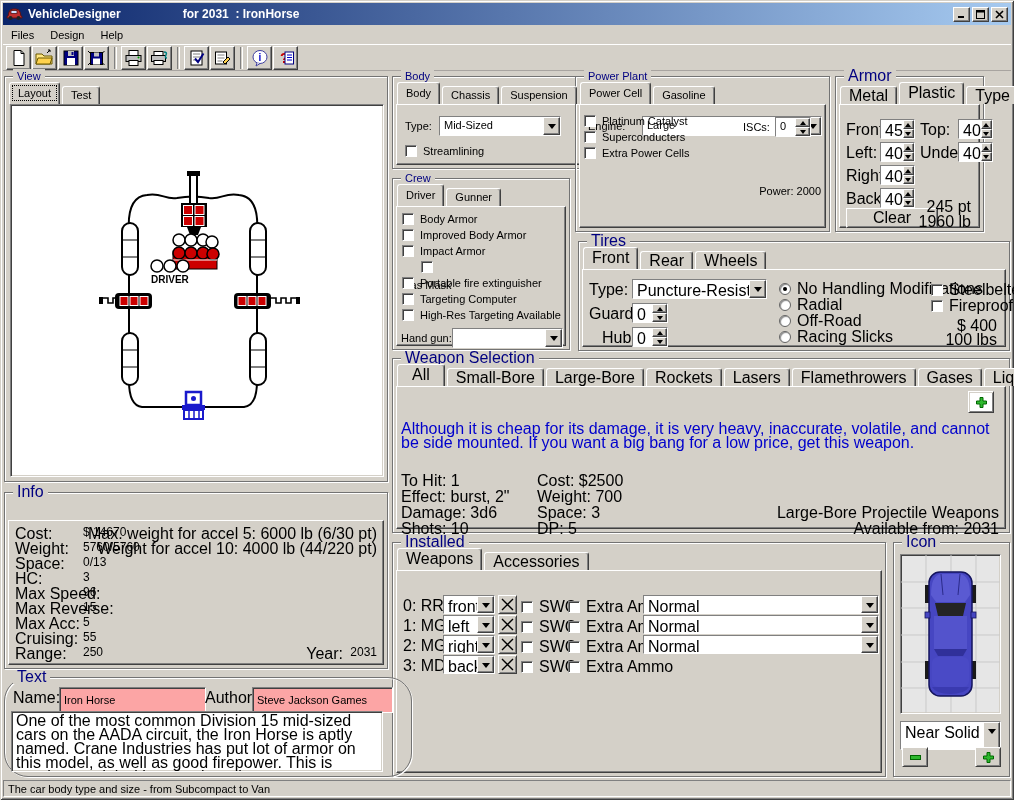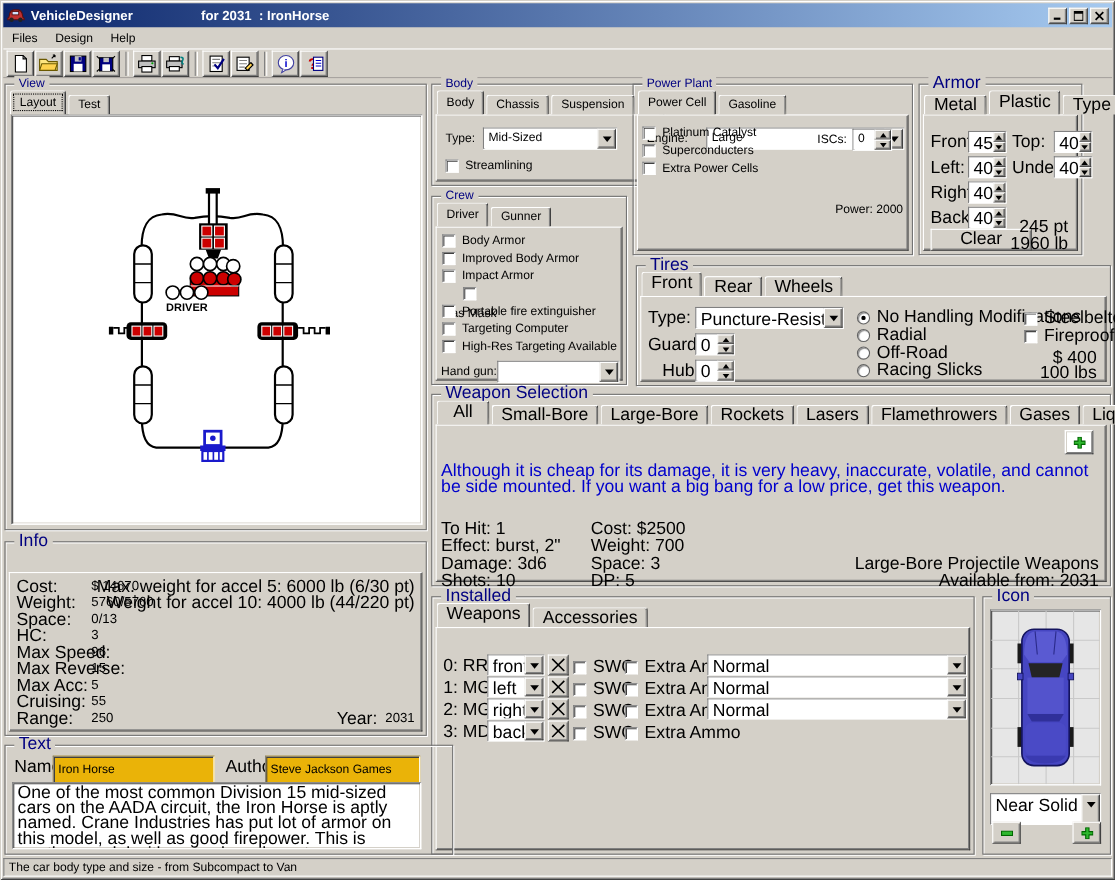--- a/index.html
+++ b/index.html
@@ -52,22 +52,22 @@
   .tri-down{width:0;height:0;border:3px solid transparent;border-top:4px solid #000;margin-bottom:-3px;}
   .cb{position:absolute;display:flex;align-items:center;gap:6px;}
   .cb-box{width:12px;height:12px;background:#fff;border:1px solid;border-color:#808080 #fff #fff #808080;
     box-shadow:inset 1px 1px 0 #404040;flex:none;}
   .rd{position:absolute;display:flex;align-items:center;gap:6px;}
   .rd-box{width:12px;height:12px;border-radius:50%;background:#fff;border:1px solid #636363;
     box-shadow:inset 1px 1px 1px rgba(0,0,0,.45);flex:none;display:flex;align-items:center;justify-content:center;}
   .rd-dot{width:4px;height:4px;border-radius:50%;background:#000;}
   .btn{position:absolute;background:#d4d0c8;border:1px solid;border-color:#fff #404040 #404040 #fff;
     box-shadow:inset 1px 1px 0 #d4d0c8, inset -1px -1px 0 #808080;display:flex;align-items:center;justify-content:center;}
-  .field{position:absolute;background:#eab308;border:1px solid;border-color:#808080 #fff #fff #808080;
-    box-shadow:inset 1px 1px 0 #404040;font-size:11px;padding:12px 4px;outline:none;}
+  .field{position:absolute;background:#fca5a5;border:1px solid;border-color:#808080 #fff #fff #808080;
+    box-shadow:inset 1px 1px 0 #404040;font-size:11px;padding:12px 4px;outline:none;margin-left:11px;}
   .desc-blue{color:#0000cc;line-height:14px;}
   .bold{font-weight:normal;font-size:12px;}
   svg{display:block;}
 </style>
 </head>
 <body>
 
 <div class="window">
 
   <div class="titlebar">
@@ -742,21 +742,21 @@
         <rect x="0.5" y="0.5" width="10" height="4" fill="#2eb82e" stroke="#006600"></rect>
       </svg>
     </div>
     <div class="btn" style="left:81px;top:204px;width:26px;height:20px;">
       <svg width="11" height="11" viewBox="0 0 11 11">
         <path d="M4 0.5 h3 v3.5 h3.5 v3 h-3.5 v3.5 h-3 v-3.5 h-3.5 v-3 h3.5 Z" fill="#2eb82e" stroke="#006600"></path>
       </svg>
     </div>
   </div>
 
-  <div class="grp" style="left:4px;top:677px;width:408px;height:100px;">
+  <div class="grp" style="left:4px;top:677px;width:408px;height:100px;border-radius:24px;">
     <span class="grp-label">Text</span>
     <span class="lbl" style="left:8px;top:13px;">Name:</span>
     <input class="field" style="left: 43px; top: 9px; width: 147px; height: 19px;" value="Iron Horse">
     <span class="lbl" style="left:200px;top:13px;">Author:</span>
     <input class="field" style="left: 236px; top: 9px; width: 141px; height: 19px;" value="Steve Jackson Games">
     <div class="abs sunken" style="left:6px;top:33px;width:372px;height:61px;padding:2px 4px;line-height:14px;overflow:hidden;">One of the most common Division 15 mid-sized cars on the AADA circuit, the Iron Horse is aptly named. Crane Industries has put lot of armor on this model, as well as good firepower. This is another model with no real weak spot.</div>
   </div>
 
   <div class="statusbar">
     <span>The car body type and size - from Subcompact to Van</span>

